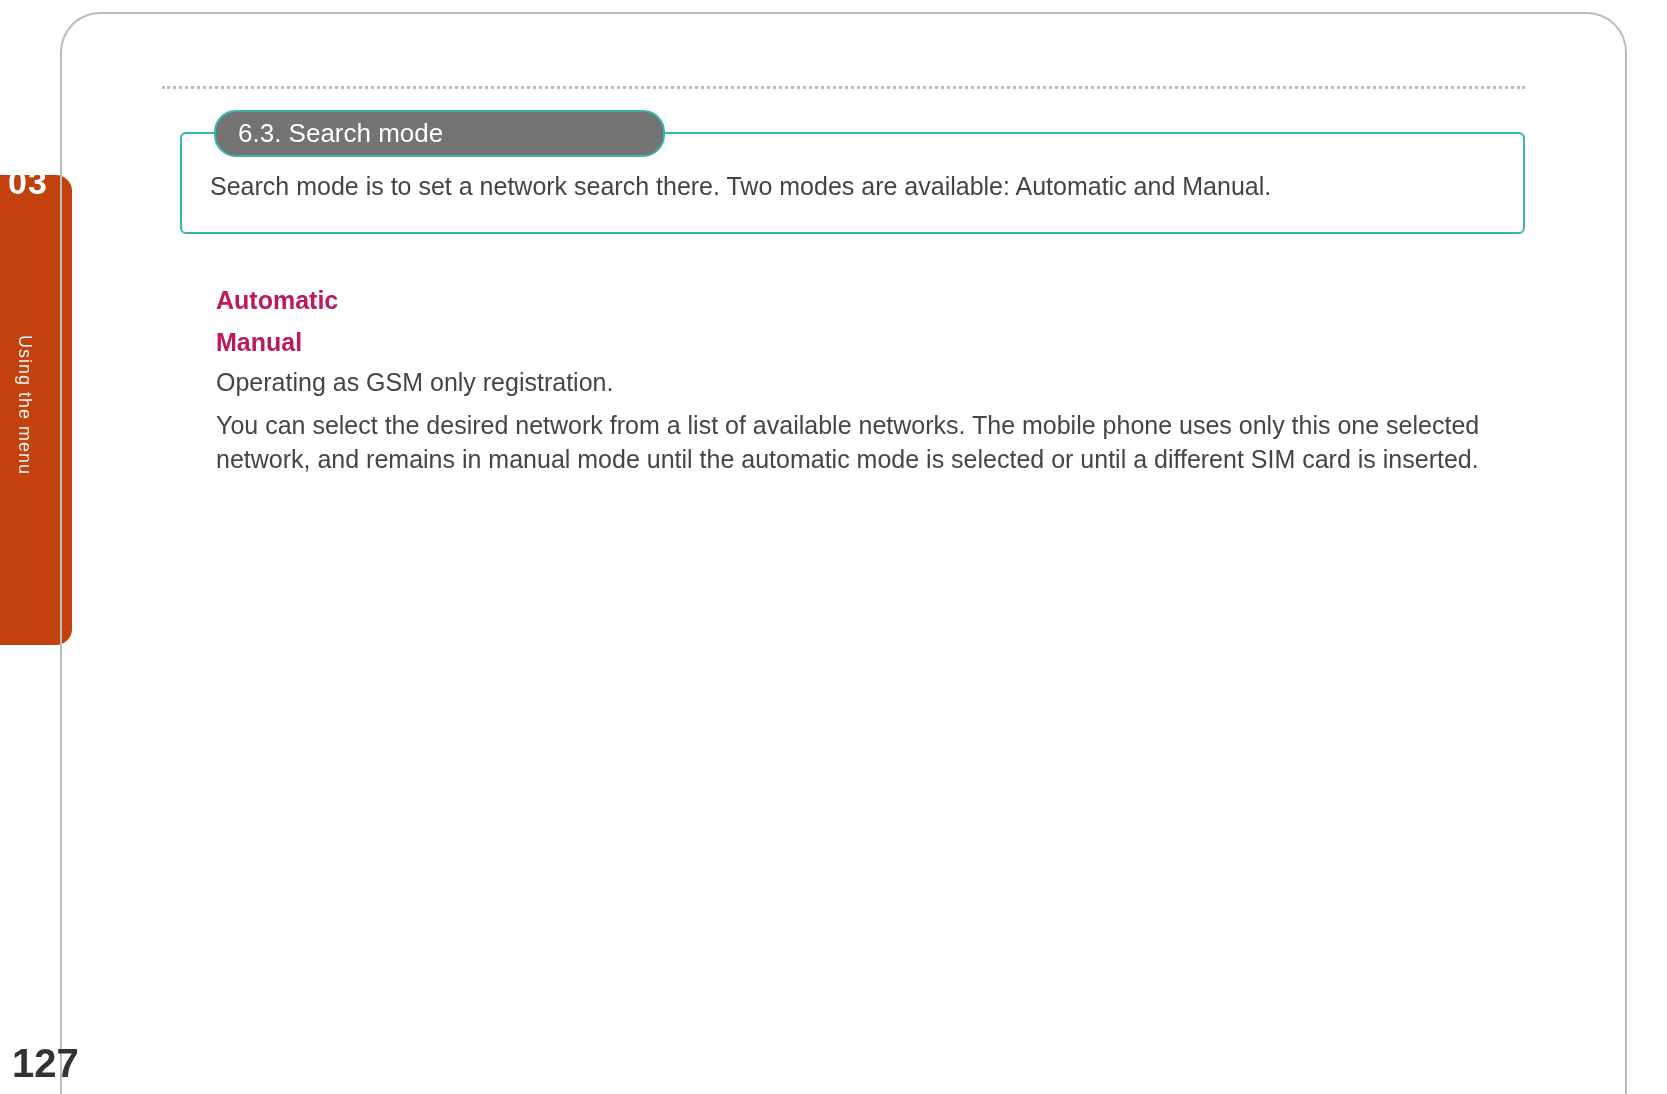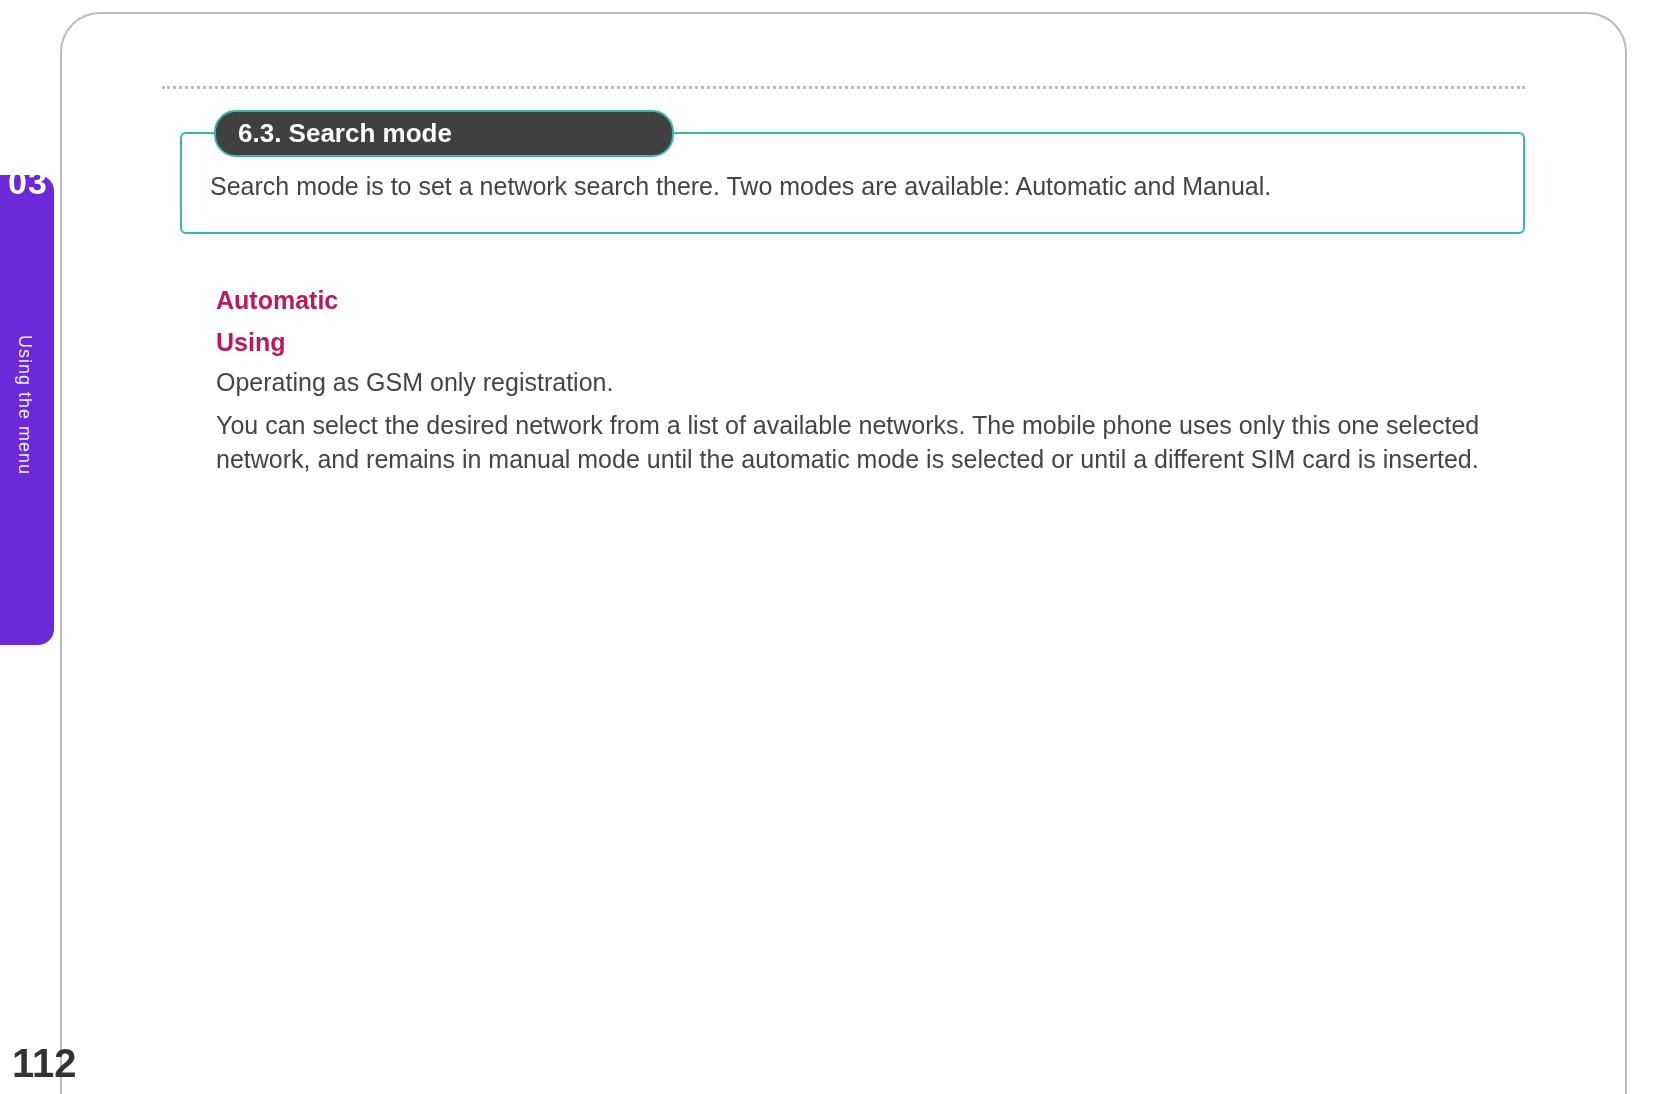--- a/index.html
+++ b/index.html
@@ -20,26 +20,26 @@
   .section-box {
     position: absolute;
     top: 118px; left: 118px; right: 100px;
     border: 2px solid #35b7b0;
     border-radius: 6px;
     padding: 36px 28px 28px 28px;
   }
   .section-pill {
     position: absolute;
     top: -24px; left: 32px;
-    background: #404040;
+    background: #737373;
     border: 2px solid #35b7b0;
     border-radius: 22px;
     padding: 6px 220px 6px 22px;
     color: #fff;
-    font-weight: bold;
+    font-weight: normal;
     font-size: 26px;
     white-space: nowrap;
   }
   .section-desc {
     color: #444;
     font-size: 25px;
     line-height: 1.35;
   }
   .body-copy {
     position: absolute;
@@ -52,22 +52,22 @@
     font-weight: bold;
     color: #be185d;
     margin-top: 8px;
     margin-bottom: 6px;
     font-size: 25px;
   }
   .body-copy p { margin-bottom: 10px; }
   .side-tab {
     position: absolute;
     top: 175px; left: 0;
-    width: 54px; height: 470px;
-    background: #6d28d9;
+    width: 72px; height: 470px;
+    background: #c2410c;
     border-top-right-radius: 16px;
     border-bottom-right-radius: 16px;
   }
   .side-tab .chapter-num {
     position: absolute;
     top: -12px; left: 8px;
     color: #fff;
     font-size: 34px;
     font-weight: bold;
     letter-spacing: 1px;
@@ -102,20 +102,20 @@
   <div class="dotted-rule"></div>
 
   <div class="section-box">
     <div class="section-pill">6.3. Search mode</div>
     <div class="section-desc">Search mode is to set a network search there. Two modes are available: Automatic and Manual.</div>
   </div>
 
   <div class="body-copy">
     <h4>Automatic</h4>
 
-    <h4>Using</h4>
+    <h4>Manual</h4>
     <p>Operating as GSM only registration.</p>
 
     <p>You can select the desired network from a list of available networks. The mobile phone uses only this one selected network, and remains in manual mode until the automatic mode is selected or until a different SIM card is inserted.</p>
   </div>
 </div>
 
-<div class="page-number">112</div>
+<div class="page-number">127</div>
 
 </body></html>

